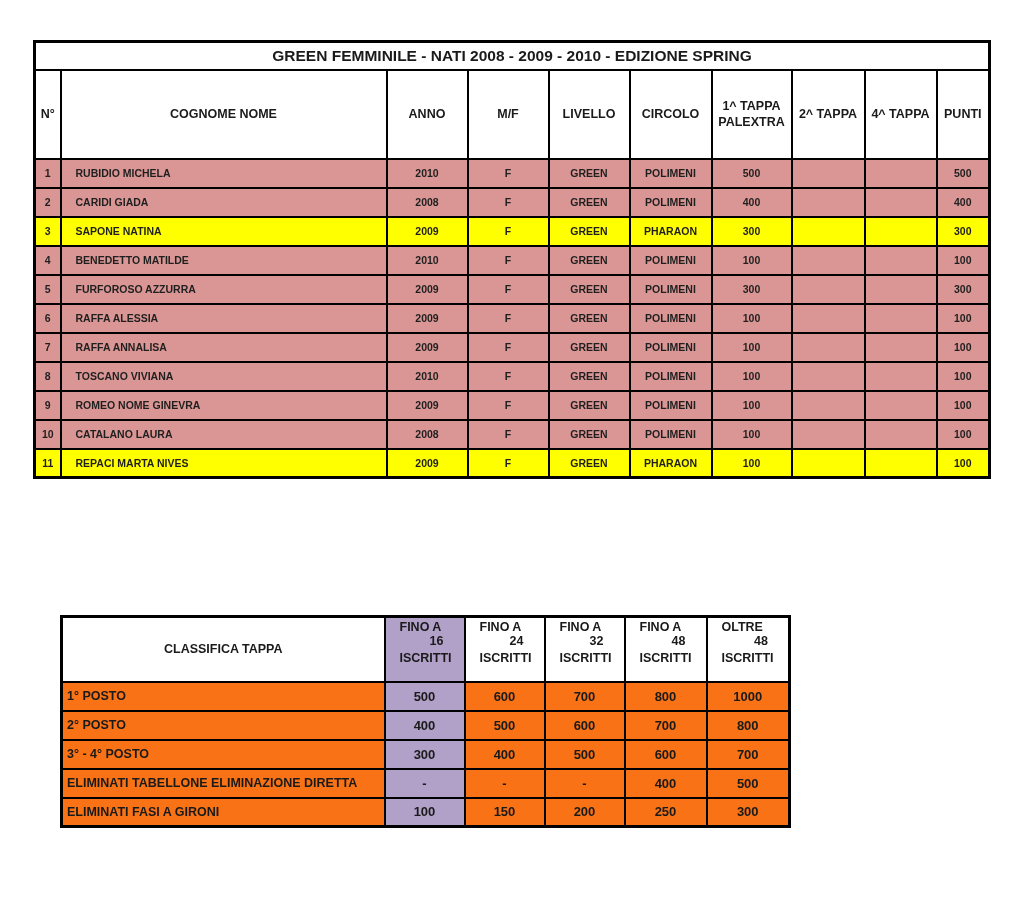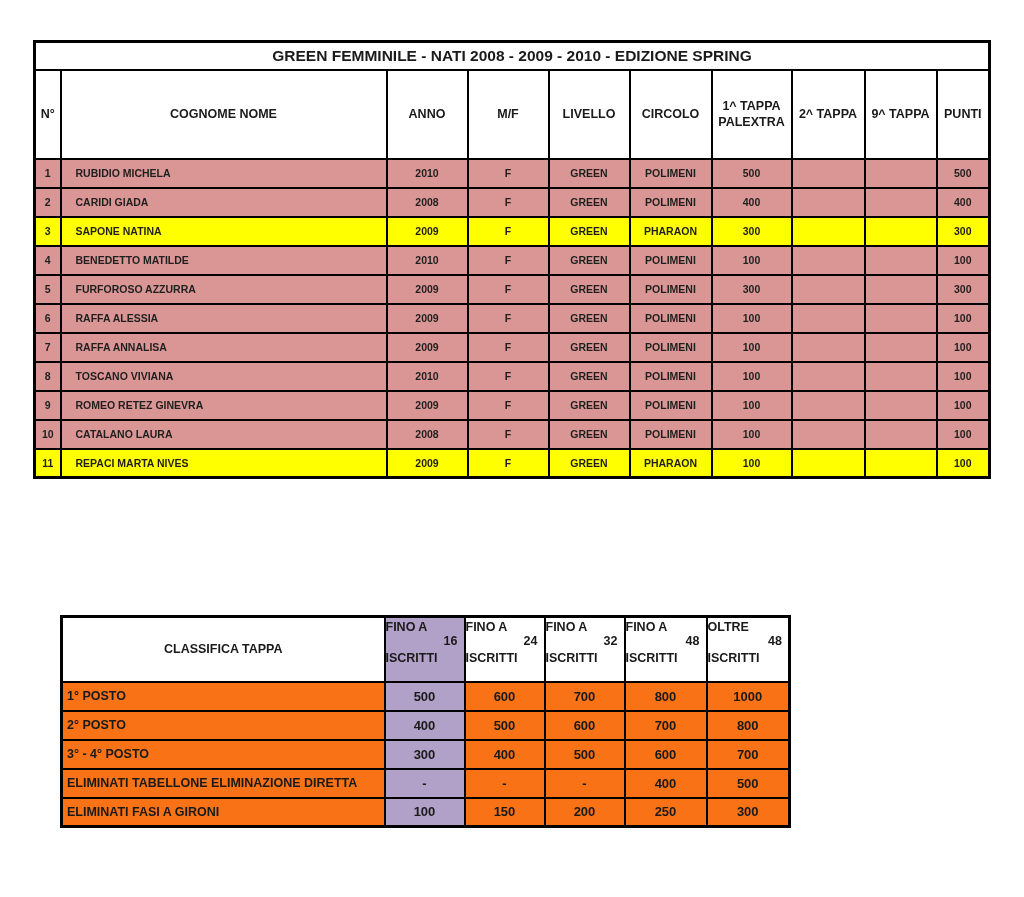--- a/index.html
+++ b/index.html
@@ -84,21 +84,21 @@
     vertical-align: middle;
     font-weight: bold;
     font-size: 12.5px;
     color: #1a1a1a;
     background: #ffffff;
   }
   .points .phead td.plabel-head {
     text-align: center;
   }
   .points .phead td.fa {
-    padding: 2px 0;
+    padding: 2px 14px;
     vertical-align: top;
   }
   .fa .fa-top { text-align: left; }
   .fa .fa-num { text-align: right; padding-right: 6px; margin-top: 0; }
   .fa .fa-sub { text-align: left; margin-top: 3px; }
   .points .data-row td {
     height: 29px;
     background: #f97316;
     font-weight: bold;
     font-size: 13px;
@@ -137,21 +137,21 @@
       </tr>
       <tr class="head-row">
         <td>N°</td>
         <td>COGNOME NOME</td>
         <td>ANNO</td>
         <td>M/F</td>
         <td>LIVELLO</td>
         <td>CIRCOLO</td>
         <td>1^ TAPPA PALEXTRA</td>
         <td>2^ TAPPA</td>
-        <td>9^ TAPPA</td>
+        <td>4^ TAPPA</td>
         <td>PUNTI</td>
       </tr>
 
     <tr class="data-row">
           <td>1</td>
           <td class="left">RUBIDIO MICHELA</td>
           <td>2010</td>
           <td>F</td>
           <td>GREEN</td>
           <td>POLIMENI</td>
@@ -239,21 +239,21 @@
           <td>F</td>
           <td>GREEN</td>
           <td>POLIMENI</td>
           <td>100</td>
           <td></td>
           <td></td>
           <td>100</td>
         </tr>
         <tr class="data-row">
           <td>9</td>
-          <td class="left">ROMEO RETEZ GINEVRA</td>
+          <td class="left">ROMEO NOME GINEVRA</td>
           <td>2009</td>
           <td>F</td>
           <td>GREEN</td>
           <td>POLIMENI</td>
           <td>100</td>
           <td></td>
           <td></td>
           <td>100</td>
         </tr>
         <tr class="data-row">

